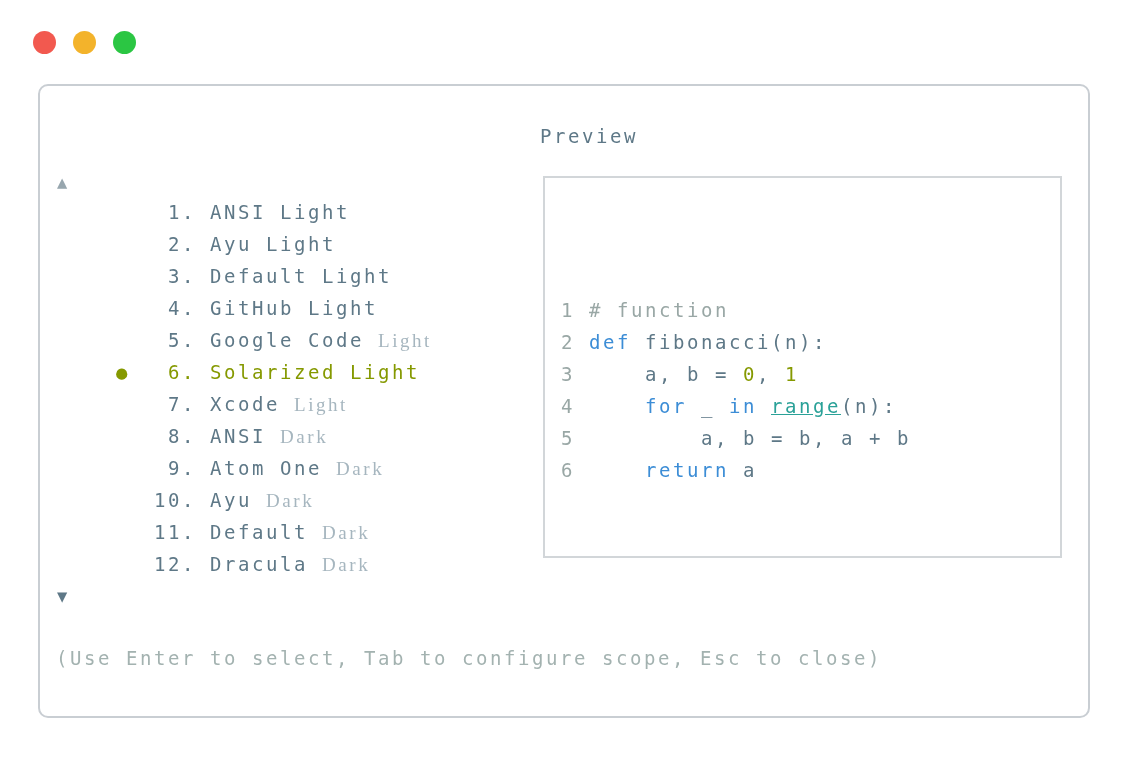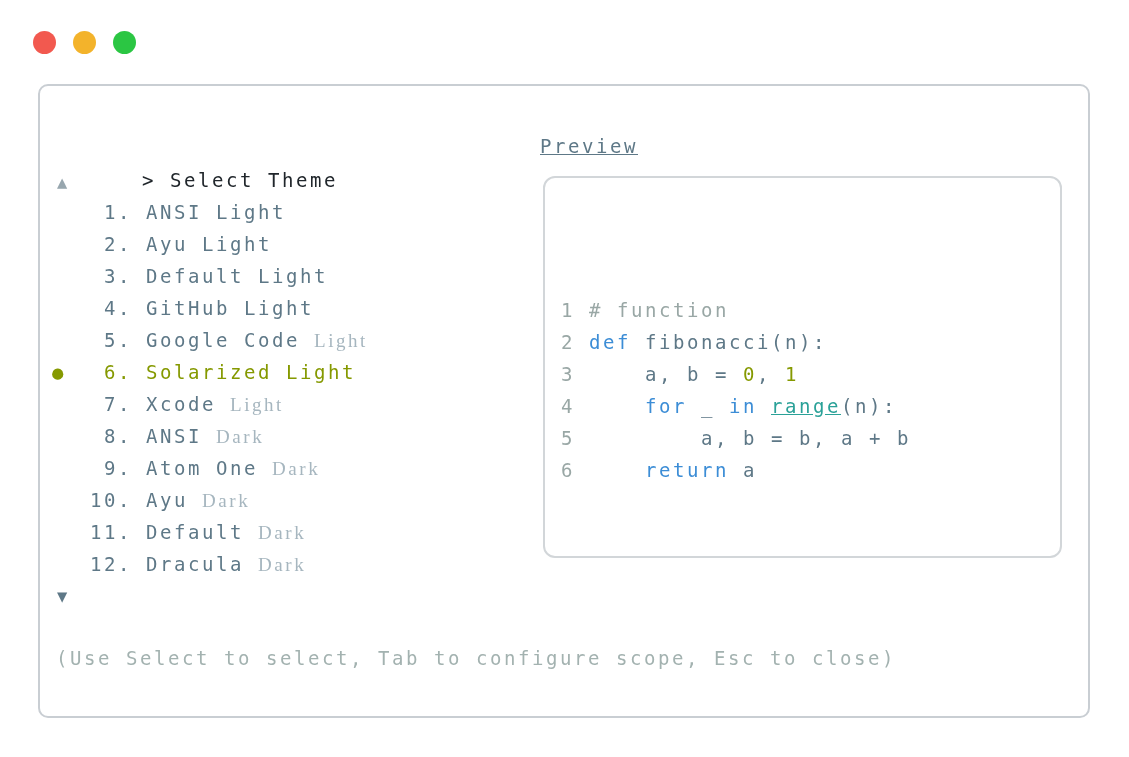--- a/index.html
+++ b/index.html
@@ -22,70 +22,67 @@
   .panel{position:absolute;left:38px;top:84px;width:1052px;height:634px;
          background:#fff;border:2px solid var(--panel-border);border-radius:10px;}
   .panel *{font-size:19px;letter-spacing:2.56px;line-height:32px;white-space:pre;}
 
   .picker-header{position:absolute;left:18px;top:46px;color:var(--header-dark);}
   .picker-header span{color:var(--header-dark);}
 
   .scroll-up{position:absolute;left:17px;top:80px;font-size:17px;color:var(--triangle-up);}
   .scroll-down{position:absolute;left:17px;top:494px;font-size:17px;color:var(--triangle-down);}
 
-  .theme-list{position:absolute;left:0;top:110px;width:500px;}
+  .theme-list{position:absolute;left:18px;top:110px;width:500px;padding-left:46px;}
   .trow{height:32px;cursor:pointer;padding-left:12px;}
   .marker{display:inline-block;width:36px;color:var(--olive);}
   .tnum{display:inline-block;width:44px;text-align:right;}
   .tlabel{margin-left:14px;}
 
   .c-normal{color:var(--slate);}
   .c-muted{color:var(--muted);font-family:Liberation Serif, serif;}
   .c-selected{color:var(--olive);}
   .c-lineno{color:var(--lineno);}
   .c-comment{color:var(--lineno);}
   .c-kw{color:var(--blue);}
   .c-fn{color:var(--teal);text-decoration:underline;}
   .c-num{color:var(--olive);}
   .c-plain{color:var(--slate);}
 
-  .preview-label{position:absolute;left:500px;top:44px;color:var(--slate);text-decoration:underline;}
+  .preview-label{position:absolute;left:500px;top:34px;color:var(--slate);}
   .preview-box{position:absolute;left:503px;top:90px;width:519px;height:382px;
-               border:2px solid var(--preview-border);border-radius:12px;
+               border:2px solid var(--preview-border);border-radius:0;
                padding:52px 0 0 16px;overflow:hidden;}
   .cline{height:32px;}
 
   .footer{position:absolute;left:16px;top:556px;color:var(--footer);}
 </style>
 </head>
 <body>
 
 <div class="screen">
 
   <div class="traffic">
     <button class="dot red"></button>
     <button class="dot yellow"></button>
     <button class="dot green"></button>
   </div>
 
   <div class="panel">
 
-    <div class="picker-header">
-      <span>&gt; </span><span>Select Theme</span>
-    </div>
 
     <div class="scroll-up">▲</div>
 
     <div class="theme-list" id="theme-list"><div class="trow"><span class="marker"></span><span class="tnum c-normal">1.</span><span class="tlabel"><span class="c-normal">ANSI Light</span></span></div><div class="trow"><span class="marker"></span><span class="tnum c-normal">2.</span><span class="tlabel"><span class="c-normal">Ayu Light</span></span></div><div class="trow"><span class="marker"></span><span class="tnum c-normal">3.</span><span class="tlabel"><span class="c-normal">Default Light</span></span></div><div class="trow"><span class="marker"></span><span class="tnum c-normal">4.</span><span class="tlabel"><span class="c-normal">GitHub Light</span></span></div><div class="trow"><span class="marker"></span><span class="tnum c-normal">5.</span><span class="tlabel"><span class="c-normal">Google Code </span><span class="c-muted">Light</span></span></div><div class="trow"><span class="marker">●</span><span class="tnum c-selected">6.</span><span class="tlabel"><span class="c-selected">Solarized Light</span></span></div><div class="trow"><span class="marker"></span><span class="tnum c-normal">7.</span><span class="tlabel"><span class="c-normal">Xcode </span><span class="c-muted">Light</span></span></div><div class="trow"><span class="marker"></span><span class="tnum c-normal">8.</span><span class="tlabel"><span class="c-normal">ANSI </span><span class="c-muted">Dark</span></span></div><div class="trow"><span class="marker"></span><span class="tnum c-normal">9.</span><span class="tlabel"><span class="c-normal">Atom One </span><span class="c-muted">Dark</span></span></div><div class="trow"><span class="marker"></span><span class="tnum c-normal">10.</span><span class="tlabel"><span class="c-normal">Ayu </span><span class="c-muted">Dark</span></span></div><div class="trow"><span class="marker"></span><span class="tnum c-normal">11.</span><span class="tlabel"><span class="c-normal">Default </span><span class="c-muted">Dark</span></span></div><div class="trow"><span class="marker"></span><span class="tnum c-normal">12.</span><span class="tlabel"><span class="c-normal">Dracula </span><span class="c-muted">Dark</span></span></div></div>
 
     <div class="scroll-down">▼</div>
 
     <div class="preview-label">Preview</div>
 
     <div class="preview-box">
       <div id="code-lines"><div class="cline"><span class="c-lineno">1 </span><span class="c-comment"># function</span></div><div class="cline"><span class="c-lineno">2 </span><span class="c-kw">def</span><span class="c-plain"> fibonacci(n):</span></div><div class="cline"><span class="c-lineno">3 </span><span class="c-plain">    a, b = </span><span class="c-num">0</span><span class="c-plain">, </span><span class="c-num">1</span></div><div class="cline"><span class="c-lineno">4 </span><span class="c-plain">    </span><span class="c-kw">for</span><span class="c-plain"> _ </span><span class="c-kw">in</span><span class="c-plain"> </span><span class="c-fn">range</span><span class="c-plain">(n):</span></div><div class="cline"><span class="c-lineno">5 </span><span class="c-plain">        a, b = b, a + b</span></div><div class="cline"><span class="c-lineno">6 </span><span class="c-plain">    </span><span class="c-kw">return</span><span class="c-plain"> a</span></div></div>
       
     </div>
 
-    <div class="footer">(Use Select to select, Tab to configure scope, Esc to close)</div>
+    <div class="footer">(Use Enter to select, Tab to configure scope, Esc to close)</div>
 
   </div>
 </div>
 
 </body></html>

